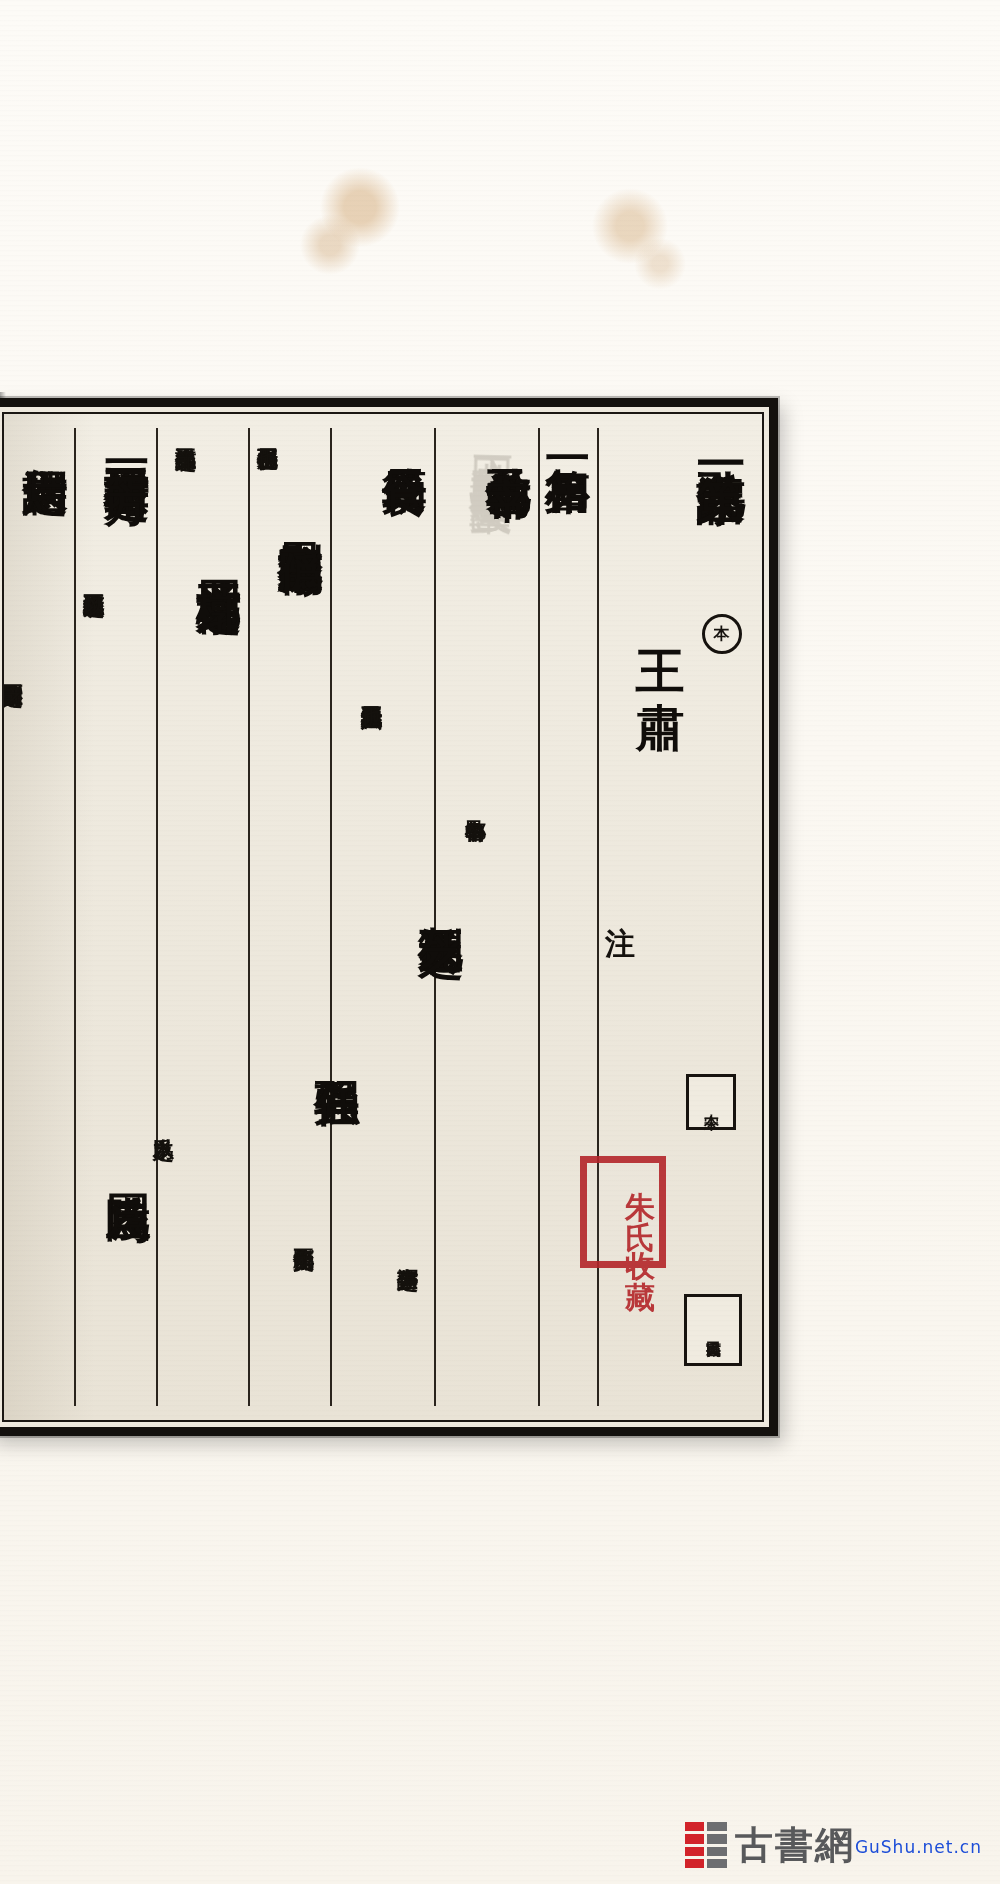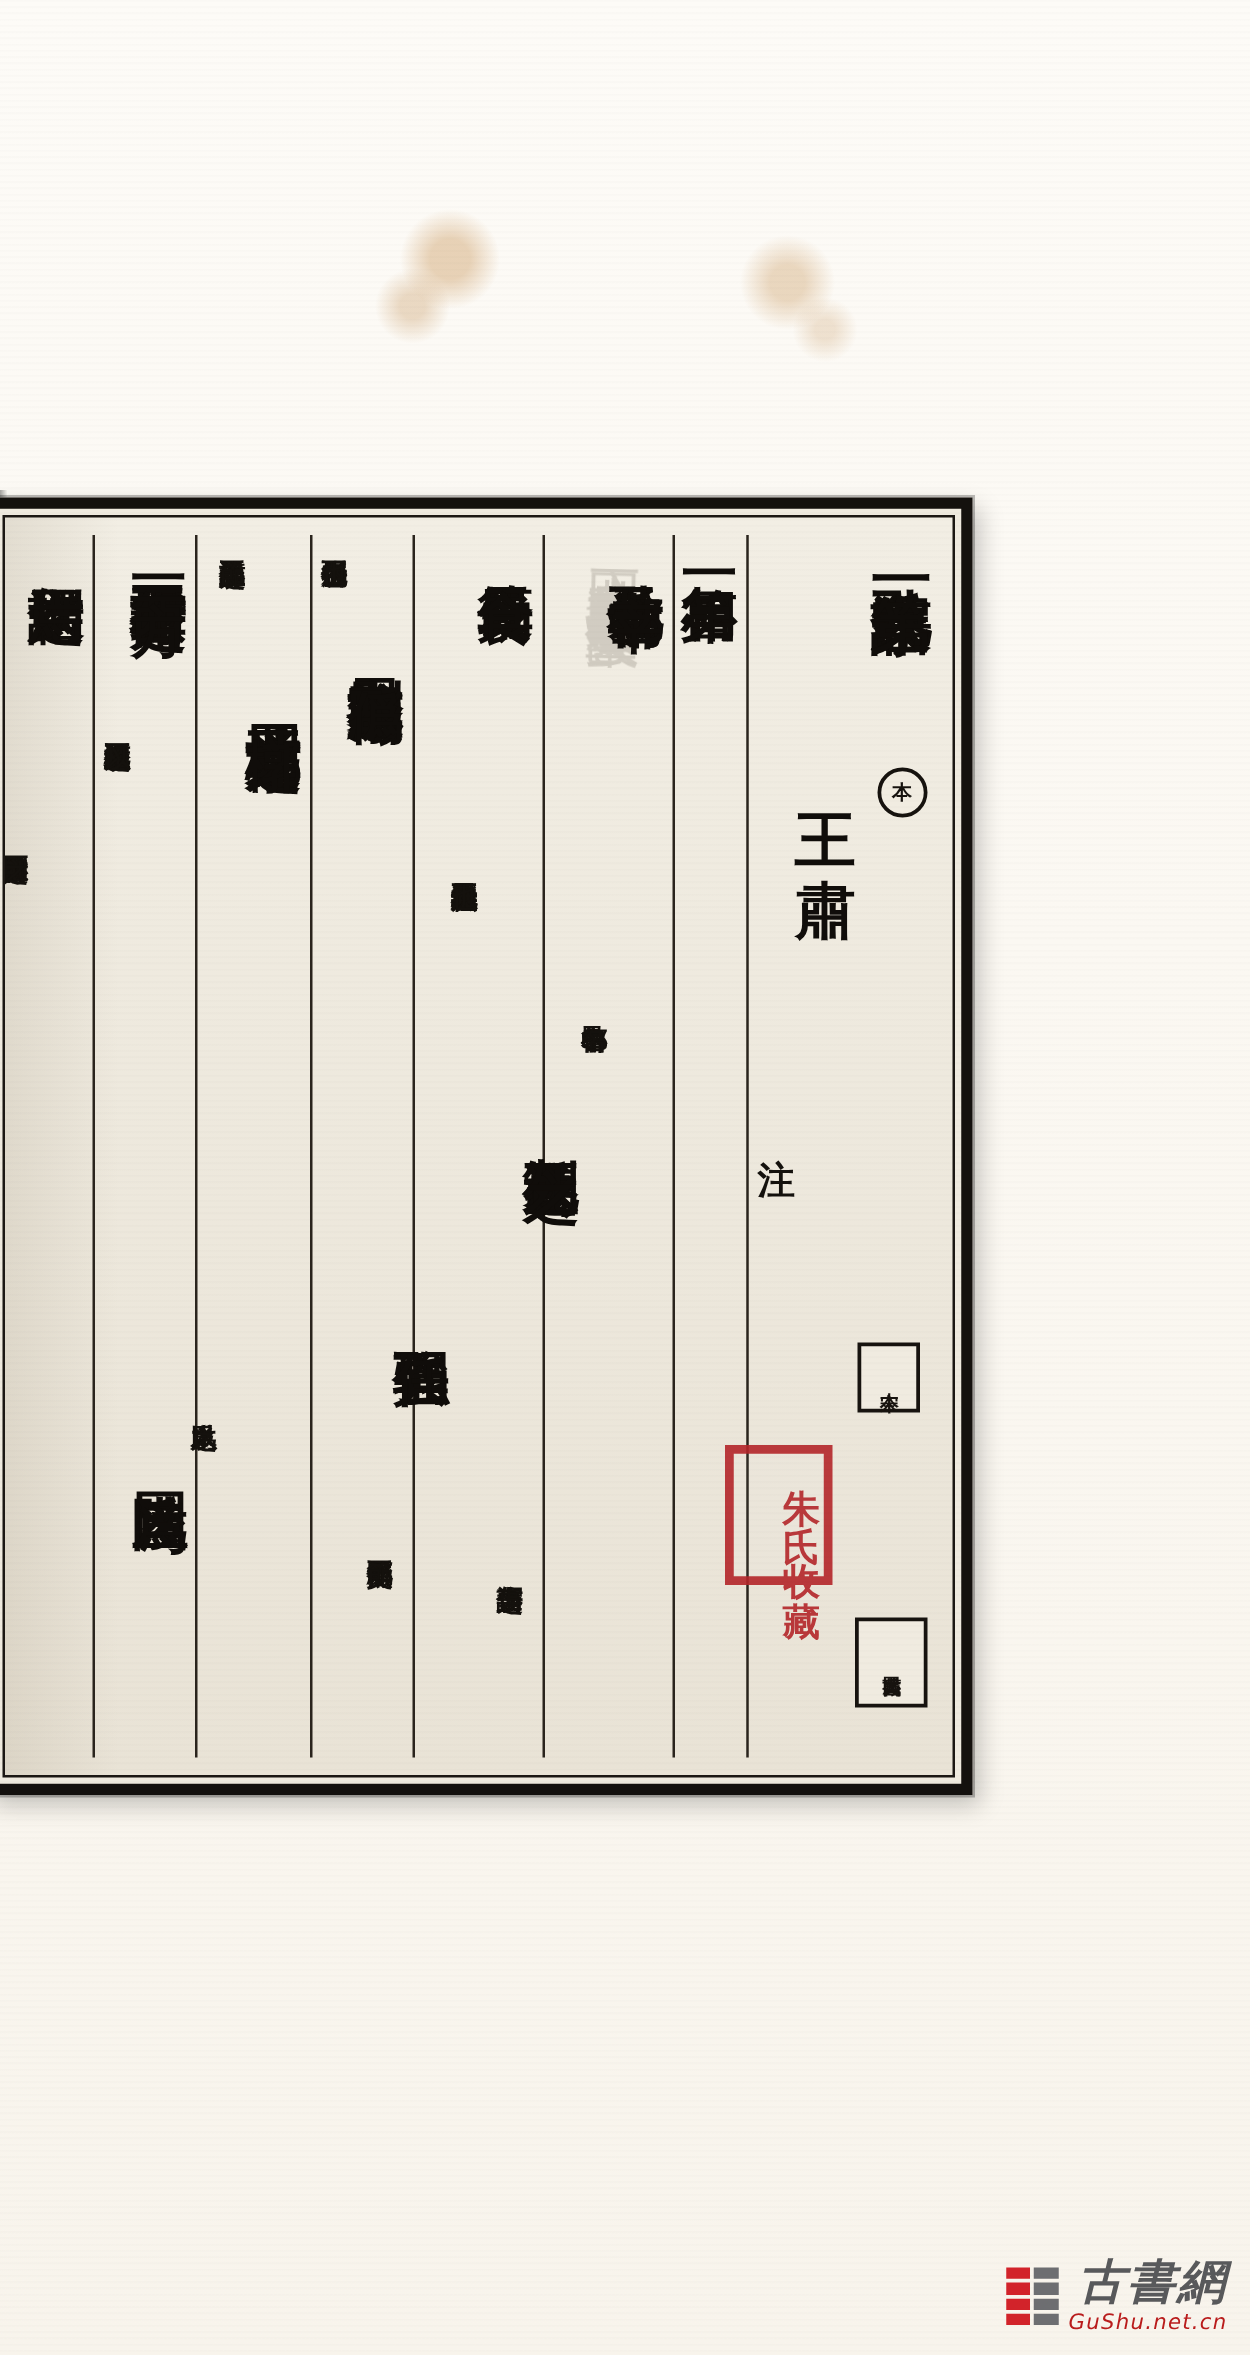--- a/index.html
+++ b/index.html
@@ -262,25 +262,25 @@
     font-family: "DejaVu Sans", sans-serif;
     font-size: 38px;
     font-weight: 700;
     color: #58595b;
     letter-spacing: 2px;
     line-height: 1;
   }
   .wm-sub {
     font-family: "DejaVu Sans", sans-serif;
     font-size: 17px;
-    color: #b91c1c;
+    color: #1d4ed8;
     letter-spacing: 1px;
     margin-top: 4px;
   }
-  .wm-stack { display:flex; flex-direction:column; align-items:flex-end;font-style:italic; }
+  .wm-stack { display:flex; flex-direction:row; align-items:center; }
 
   
   .binding {
     position: absolute;
     left: 0; top: 392px;
     width: 6px; height: 1032px;
     background: linear-gradient(90deg, rgba(0,0,0,0.35), rgba(0,0,0,0));
   }
 </style>
 </head>

